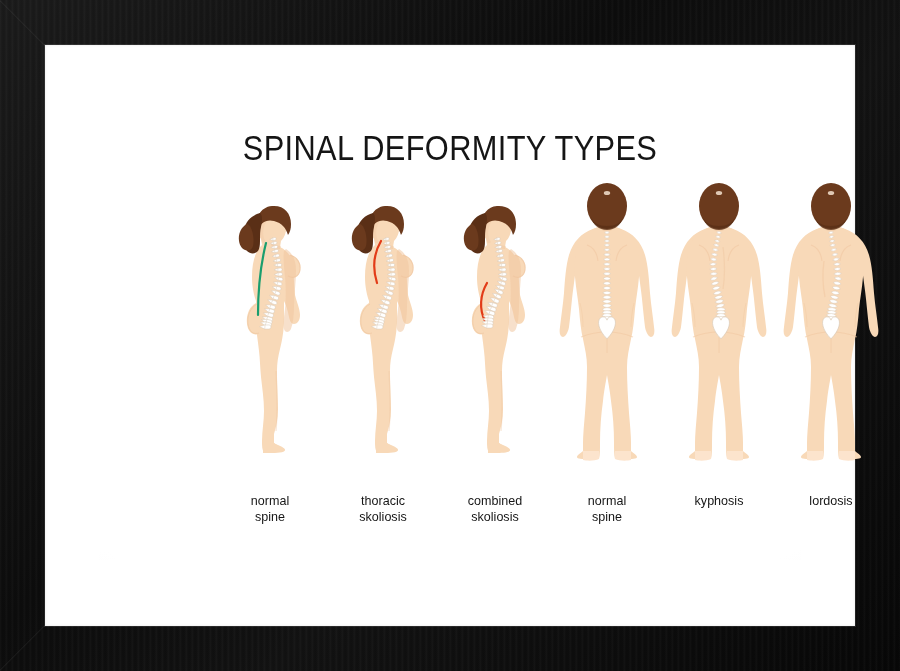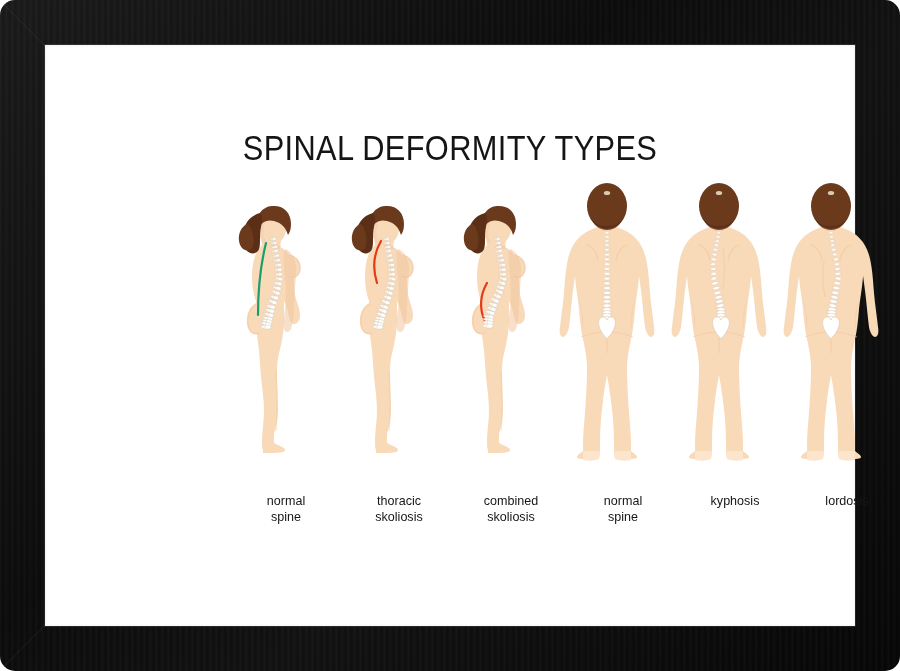--- a/index.html
+++ b/index.html
@@ -21,21 +21,20 @@
     width: 900px;
     height: 671px;
     box-sizing: border-box;
     background:
       repeating-linear-gradient(90deg,
         rgba(255,255,255,0.035) 0px,
         rgba(255,255,255,0.00) 2px,
         rgba(0,0,0,0.05) 4px,
         rgba(255,255,255,0.02) 6px),
       linear-gradient(135deg, #1b1b1b 0%, #0c0c0c 40%, #121212 60%, #070707 100%);
-    border-radius: 15px;
   }
   
   .miter {
     position: absolute;
     background: rgba(255,255,255,0.055);
     transform-origin: 0 0;
     pointer-events: none;
   }
   .miter.tl { left: 0;   top: 0;    width: 66px; height: 1px; transform: rotate(45deg); }
   .miter.bl { left: 0;   bottom: 0; width: 66px; height: 1px; transform: rotate(-45deg); transform-origin: 0 100%; }
@@ -92,21 +91,21 @@
   .fig {
     position: absolute;
     top: 0;
     width: 112px;
     height: 300px;
   }
   .fig svg { display: block; }
 
   .labels {
     position: absolute;
-    left: 16px; top: 385px;
+    left: 0; top: 385px;
     width: 702px;
     height: 60px;
   }
   .label {
     position: absolute;
     top: 0;
     width: 120px;
     text-align: center;
     font-family: "Liberation Sans", sans-serif;
     font-size: 13.5px;

